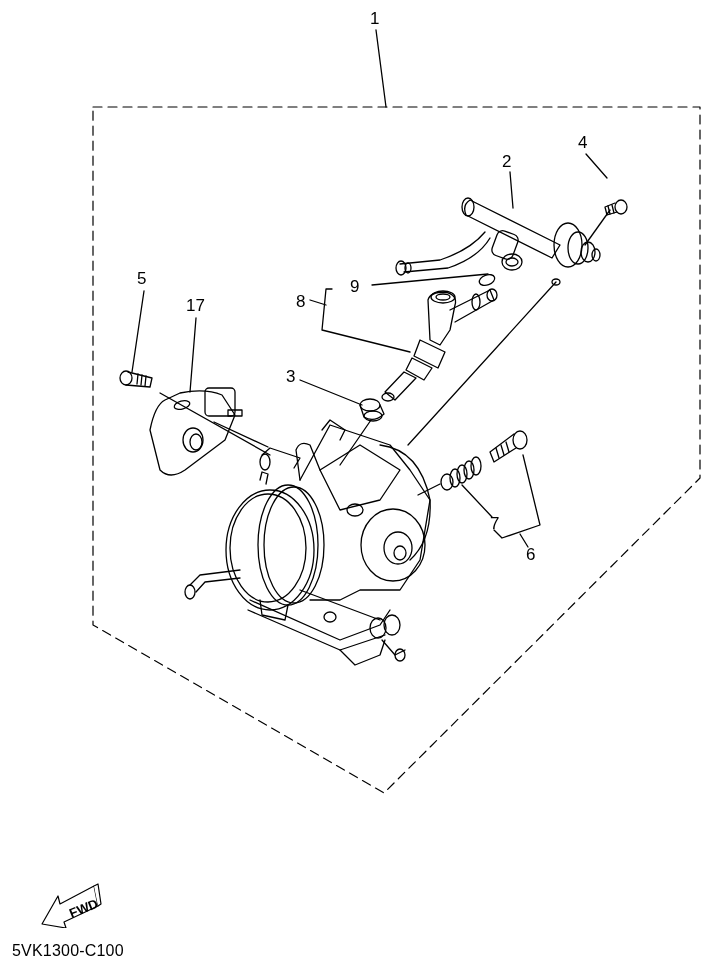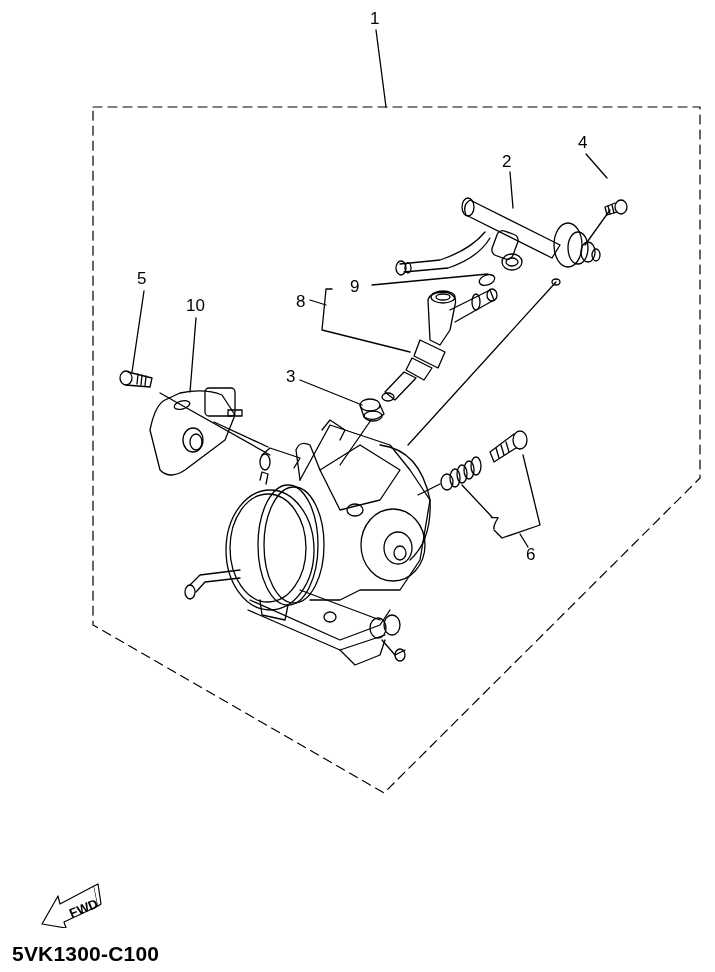--- a/index.html
+++ b/index.html
@@ -1,19 +1,19 @@
 <!DOCTYPE html>
 <html><head>
 <meta charset="utf-8">
 <style>
   html,body{margin:0;padding:0;background:#fff;}
   body{width:715px;height:972px;position:relative;overflow:hidden;font-family:"Liberation Sans",sans-serif;color:#000;}
   svg.diagram{position:absolute;left:0;top:0;}
   .callout{position:absolute;font-size:17px;line-height:17px;font-family:"Liberation Sans",sans-serif;}
-  .code{position:absolute;left:12px;top:942px;font-size:21px;letter-spacing:0.2px;font-weight:bold;}
+  .code{position:absolute;left:12px;top:942px;font-size:16px;letter-spacing:0.2px;}
   .fwd{position:absolute;left:40px;top:878px;}
 </style>
 </head>
 <body>
 
 <svg class="diagram" width="715" height="972" viewBox="0 0 715 972" fill="none" stroke="#000" stroke-width="1.3" stroke-linecap="round" stroke-linejoin="round">
 
   <path d="M93 107 L700 107 L700 478 L384 793 L93 625 Z" stroke-dasharray="9 6" stroke-width="1.2"></path>
 
   <line x1="376" y1="30" x2="386" y2="107"></line>
@@ -159,21 +159,21 @@
 
 <div class="callout" style="left:370px;top:10px;">1</div>
 <div class="callout" style="left:502px;top:153px;">2</div>
 <div class="callout" style="left:286px;top:368px;">3</div>
 <div class="callout" style="left:578px;top:134px;">4</div>
 <div class="callout" style="left:137px;top:270px;">5</div>
 <div class="callout" style="left:526px;top:546px;">6</div>
 <div class="callout" style="left:490px;top:515px;">7</div>
 <div class="callout" style="left:296px;top:293px;">8</div>
 <div class="callout" style="left:350px;top:278px;">9</div>
-<div class="callout" style="left:186px;top:297px;">10</div>
+<div class="callout" style="left:186px;top:297px;">17</div>
 
 <div class="fwd">
   <svg width="62" height="50" viewBox="0 0 62 50" fill="#fff" stroke="#000" stroke-width="1.2" stroke-linejoin="round">
     <path d="M2 46 L18 18 L20 26 L54 8 L58 28 L24 44 L26 50 Z"></path>
     <path d="M54 8 L58 6 L61 26 L58 28"></path>
     <text x="29" y="37" font-family="Liberation Sans, sans-serif" font-size="13" font-weight="bold" fill="#000" stroke="none" transform="rotate(-22 38 32)">FWD</text>
   </svg>
 </div>
 
 <div class="code">5VK1300-C100</div>

